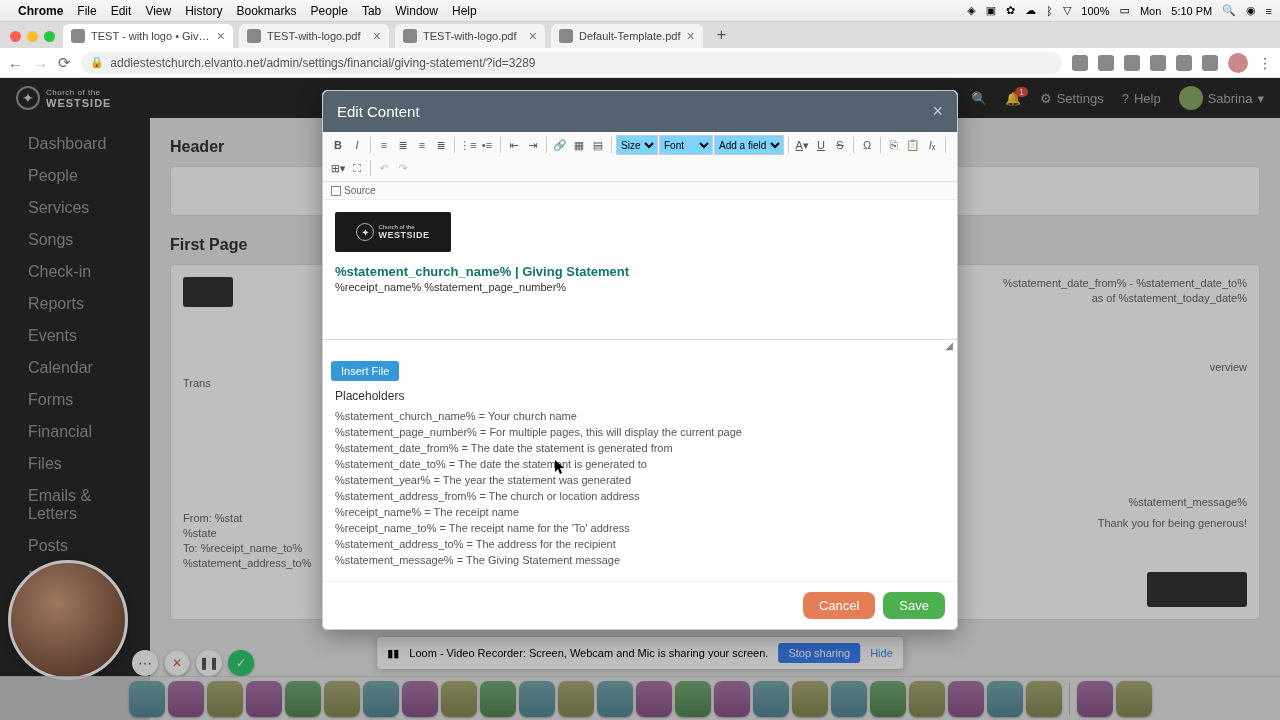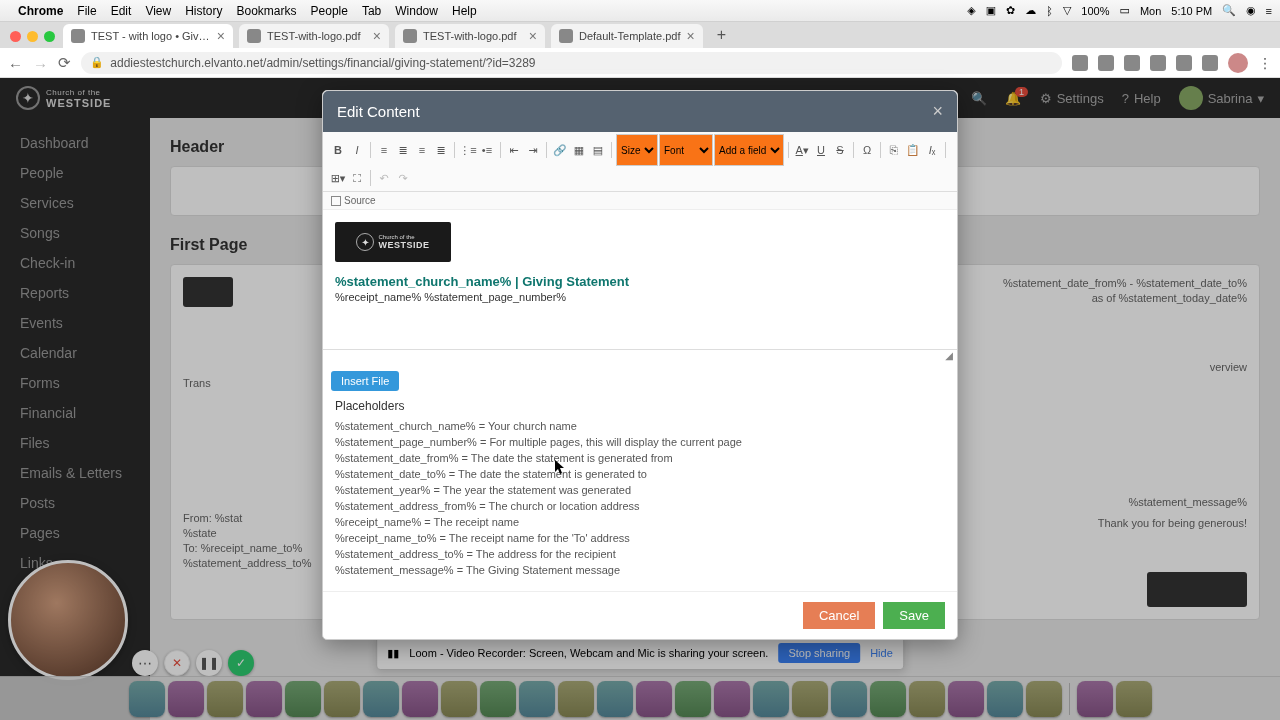--- a/index.html
+++ b/index.html
@@ -42,21 +42,21 @@
 .app-header .logo { display: flex; align-items: center; gap: 6px; color: #ddd; font-size: 11px; letter-spacing: 0.5px; }
 .app-header .logo-icon { width: 24px; height: 24px; border: 2px solid #999; border-radius: 50%; display: flex; align-items: center; justify-content: center; font-size: 14px;}
 .app-header .right { margin-left: auto; display: flex; align-items: center; gap: 18px; }
 .app-header .right .item { display: flex; align-items: center; gap: 5px; color: #aaa; cursor: pointer; }
 .app-header .bell { position: relative; }
 .app-header .badge { position: absolute; top: -4px; right: -6px; background: #e74c3c; color: #fff; font-size: 9px; border-radius: 8px; padding: 0 4px; }
 .app-header .user-av { width: 24px; height: 24px; border-radius: 50%; background: #8a6; }
 
 
 .app-body { display: flex; height: calc(100% - 118px); background: #2a2a2a; }
-.sidebar { width: 150px; background: #2a2a2a; color: #999; padding: 10px 4px; font-size: 14px; }
+.sidebar { width: 150px; background: #2a2a2a; color: #999; padding: 10px 12px; font-size: 16px; }
 .sidebar .side-item { padding: 7px 16px; cursor: pointer; }
 
 .content { flex: 1; background: #e8e8e8; padding: 12px 20px; overflow: auto; position: relative; }
 .content h3 { font-size: 16px; font-weight: 600; color: #333; margin-bottom: 10px; margin-top: 8px;}
 .content .panel { background: #fff; border: 1px solid #ddd; border-radius: 4px; height: 50px; margin-bottom: 20px; }
 .content .first-page { display: flex; gap: 12px; }
 .content .fp-col { background: #fff; border: 1px solid #ddd; border-radius: 4px; flex: 1; padding: 12px; font-size: 11px; color: #666; min-height: 320px;}
 .content .fp-col.left { flex: 0.6; }
 .content .fp-col .mini-logo { width: 50px; height: 30px; background: #333; margin-bottom: 10px; border-radius: 3px;}
 .content .fp-col .mini-logo-r { width: 100px; height: 35px; background: #333; float: right; border-radius: 3px; margin-top: 40px;}
@@ -87,38 +87,38 @@
 .dock .dock-sep { width: 1px; height: 32px; background: rgba(0,0,0,0.2); margin: 0 4px;}
 
 
 .overlay { position: absolute; top: 78px; left: 0; right: 0; bottom: 0; background: rgba(0,0,0,0.25); z-index: 100; display: flex; justify-content: center; align-items: flex-start; padding-top: 12px; }
 .modal { width: 636px; background: #fff; border: 1px solid #ccc; border-radius: 5px; box-shadow: 0 6px 24px rgba(0,0,0,0.35); }
 .modal-header { background: #556270; color: #fff; padding: 10px 14px; font-size: 15px; display: flex; align-items: center; border-radius: 5px 5px 0 0;}
 .modal-header .close-x { margin-left: auto; color: #ccc; font-size: 18px; cursor: pointer; }
 .modal-toolbar { border-bottom: 1px solid #ddd; padding: 2px 6px; background: #fafafa; display: flex; align-items: center; gap: 1px; flex-wrap: wrap; }
 .modal-toolbar .tbtn { width: 18px; height: 22px; display: flex; align-items: center; justify-content: center; font-size: 11px; color: #555; cursor: pointer; }
 .modal-toolbar .sep { width: 1px; height: 16px; background: #ccc; margin: 0 3px; }
-.modal-toolbar select { font-size: 10px; border: 1px solid #ccc; height: 32px; background: #f97316;}
+.modal-toolbar select { font-size: 10px; border: 1px solid #ccc; height: 20px; background: #7dd3fc;}
 .modal-source { padding: 3px 8px; font-size: 10px; color: #666; border-bottom: 1px solid #eee; background: #fafafa;}
 .modal-source .src-ico { display: inline-block; width: 10px; height: 10px; border: 1px solid #888; margin-right: 3px; vertical-align: middle;}
 
 .editor-area { padding: 12px; min-height: 140px; border-bottom: 1px solid #ddd; position: relative;}
 .editor-area .ed-logo { width: 116px; height: 40px; background: #1a1a1a; display: flex; align-items: center; justify-content: center; color: #ddd; font-size: 8px; border-radius: 2px; margin-bottom: 12px; gap:4px;}
 .editor-area .ed-logo .circ { width: 18px; height: 18px; border: 1.5px solid #aaa; border-radius: 50%;display:flex;align-items:center;justify-content:center;font-size:10px;}
 .editor-area .ed-title { font-weight: bold; font-size: 13px; color: #0f766e; margin-bottom: 2px; margin-top: 6px;}
 .editor-area .ed-sub { font-size: 11px; color: #333; }
 .editor-resize { text-align: right; font-size:10px; color:#888; padding: 0 4px 2px 0;}
 
 .insert-file-btn { background: #3498db; color: #fff; font-size: 11px; padding: 4px 10px; border-radius: 3px; display: inline-block; margin: 8px 0 8px 8px; cursor: pointer;}
 .placeholders-section { padding: 0 12px 12px 12px; font-size: 11px; color: #555; }
 .placeholders-section .ph-title { color: #333; margin-bottom: 6px; font-size: 12px;}
 .placeholders-section .ph-line { line-height: 1.45; }
 
 .modal-footer { padding: 10px 12px; display: flex; justify-content: flex-end; gap: 8px; border-top: 1px solid #eee;}
-.modal-footer .btn { padding: 6px 16px; border-radius: 0; font-size: 13px; cursor: pointer; color: #fff;}
+.modal-footer .btn { padding: 6px 16px; border-radius: 8px; font-size: 13px; cursor: pointer; color: #fff;}
 .modal-footer .btn-cancel { background: #e67e55; }
 .modal-footer .btn-save { background: #4caf50; }
 
 
 .cursor { position: absolute; width: 12px; height: 16px; z-index: 200; pointer-events:none;}
 </style>
 </head>
 <body>
 
 <div class="mac-menubar">

